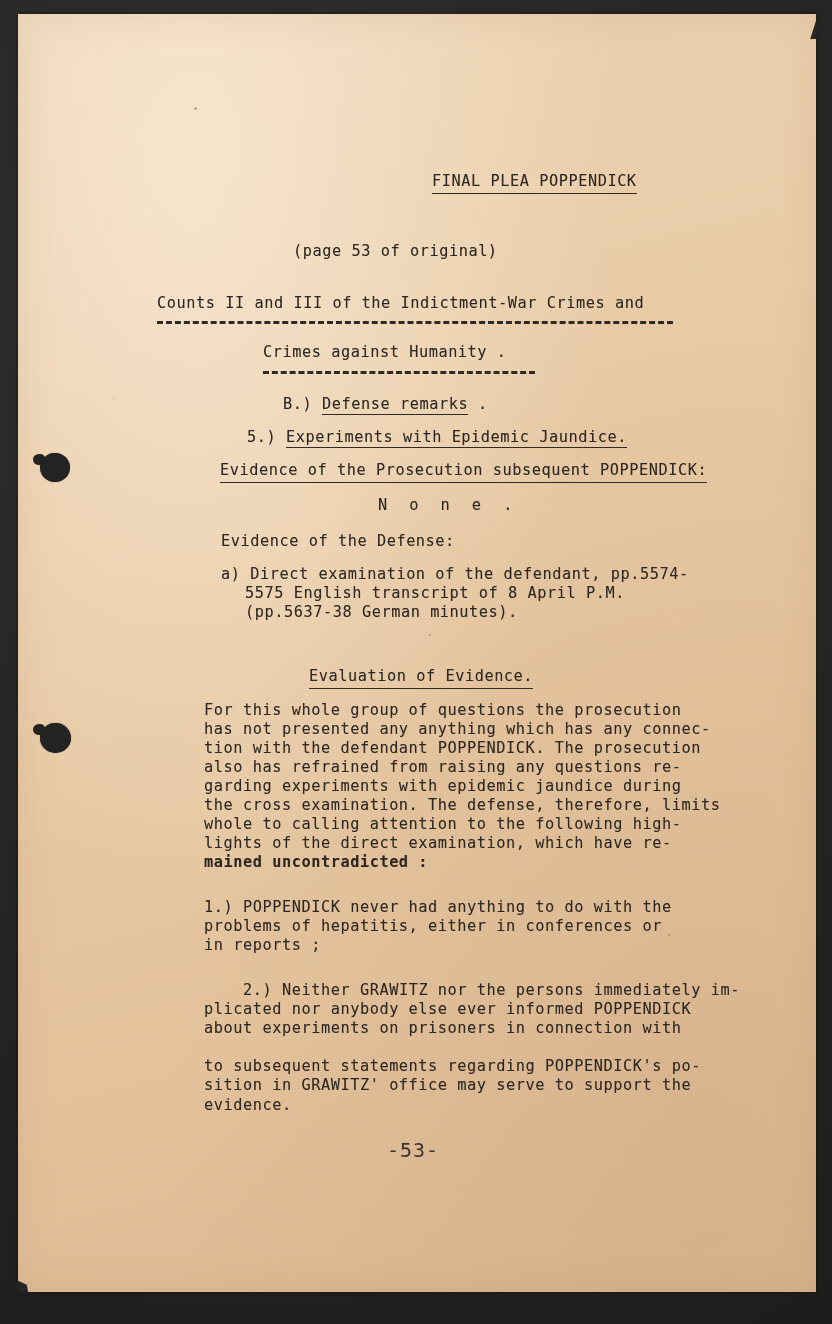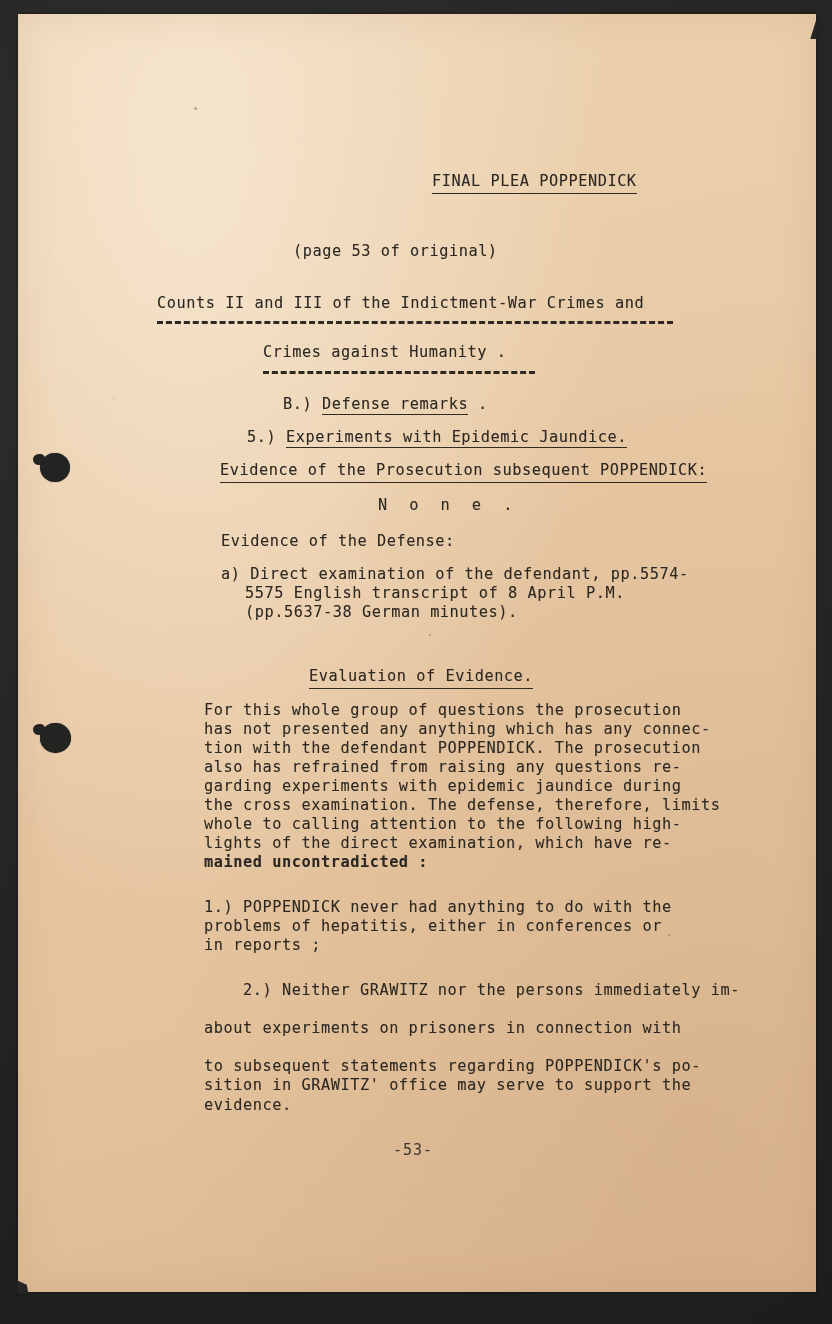--- a/index.html
+++ b/index.html
@@ -128,21 +128,21 @@
     height: 0;
     border-top: 3px dashed #2e2923;
   }
   .spaced { letter-spacing: 6.5px; }
 
   #page-number {
     position: absolute;
     width: 790px;
     text-align: center;
     color: #3a342c;
-    font-size: 15px;
+    font-size: 20px;
     letter-spacing: 1px;
   }
 
   
   .speck { position: absolute; background: rgba(90,70,50,0.40); border-radius: 50%; }
 </style>
 </head>
 <body>
 
 <div id="scan-backdrop"></div>
@@ -197,20 +197,21 @@
     <div class="ln" style="left:186px; top:782px;">the cross examination. The defense, therefore, limits</div>
     <div class="ln" style="left:186px; top:801px;">whole to calling attention to the following high-</div>
     <div class="ln" style="left:186px; top:820px;">lights of the direct examination, which have re-</div>
     <div class="ln" style="left:186px; top:839px;font-weight:bold;">mained uncontradicted :</div>
 
     <div class="ln" style="left:186px; top:884px;">1.) POPPENDICK never had anything to do with the</div>
     <div class="ln" style="left:186px; top:903px;">problems of hepatitis, either in conferences or</div>
     <div class="ln" style="left:186px; top:922px;">in reports ;</div>
 
     <div class="ln" style="left:186px; top:967px;margin-left:39px;">2.) Neither GRAWITZ nor the persons immediately im-</div>
+    <div class="ln" style="left:186px; top:986px;">plicated nor anybody else ever informed POPPENDICK</div>
     <div class="ln" style="left:186px; top:1005px;">about experiments on prisoners in connection with</div>
     <div class="ln" style="left:186px; top:1043px;">to subsequent statements regarding POPPENDICK's po-</div>
     <div class="ln" style="left:186px; top:1062px;">sition in GRAWITZ' office may serve to support the</div>
     <div class="ln" style="left:186px; top:1082px;">evidence.</div>
 
     <div id="page-number" style="top:1127px;">-53-</div>
 
   </div>
 </div>
 

